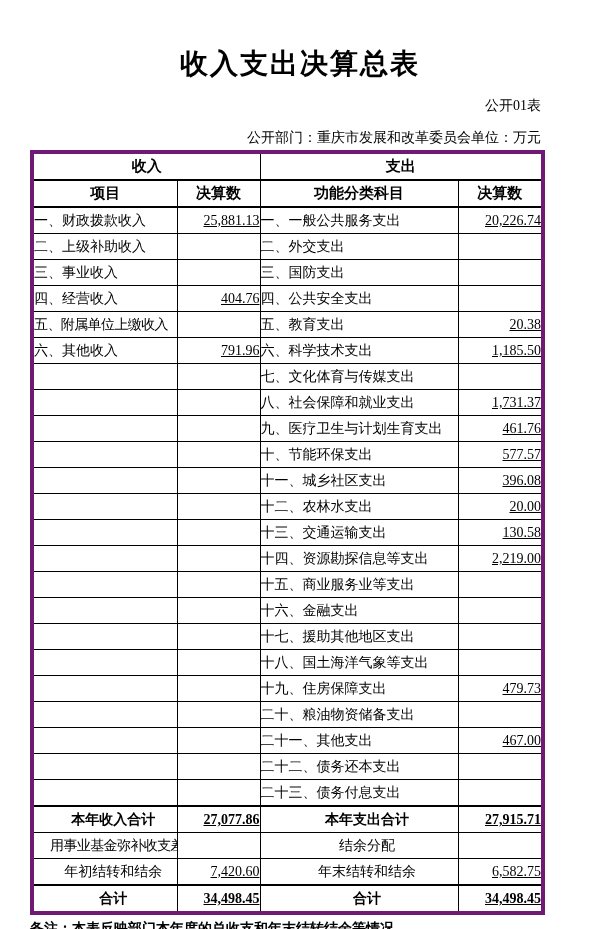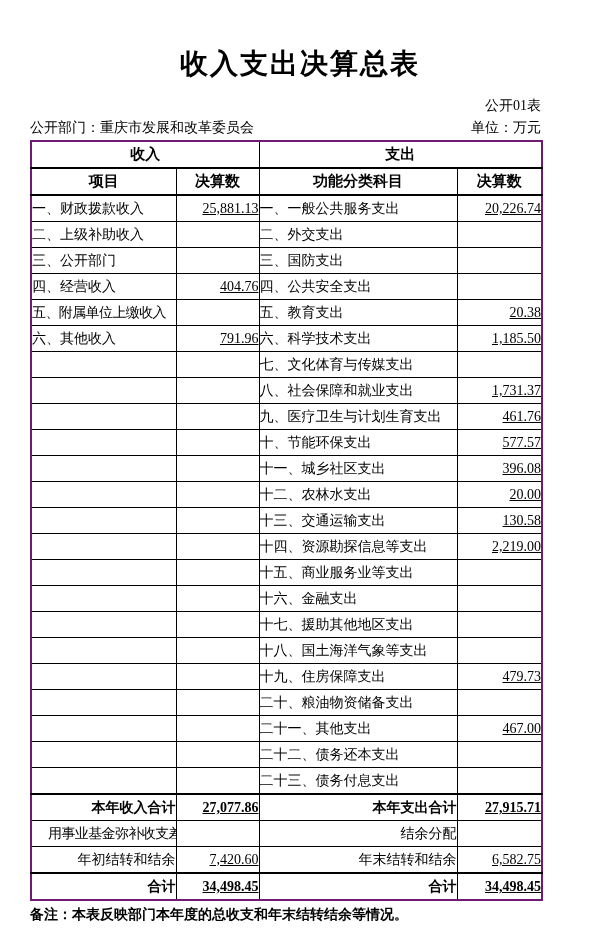--- a/index.html
+++ b/index.html
@@ -8,38 +8,38 @@
     font-family:"Liberation Serif","DejaVu Serif",serif;
     -webkit-font-smoothing:antialiased;
   }
   .sheet { position:relative; width:600px; height:929px; overflow:hidden; }
   .title {
     margin:0; padding-top:48px; text-align:center;
     font-size:28px; font-weight:bold; letter-spacing:2px; line-height:1.15;
   }
   .meta { width:511px; margin-left:30px; font-size:14px; line-height:1.2; }
   .form-code { text-align:right; margin-top:18px; }
-  .dept-row { display:flex; justify-content:space-between; margin-top:5px; margin-bottom:3px; }
+  .dept-row { display:flex; justify-content:flex-end; margin-top:15px; margin-bottom:3px; }
   table.main {
     margin-left:30px; width:511px; table-layout:fixed;
-    border-collapse:collapse; border:2px solid #701a75;
+    border-collapse:collapse; border:4px solid #701a75;
   }
   table.main th, table.main td {
     border:1px solid #000; height:25px; padding:0;
     font-size:14px; line-height:25px; overflow:hidden; white-space:nowrap;
   }
   table.main th {
     font-size:15px; font-weight:bold; text-align:center;
     border-bottom-width:2px;
   }
   td.mid-left, th.mid-left { border-left-width:2px; }
   td.label { text-align:left; padding-left:4px; }
   td.num { text-align:right; padding-right:6px;text-decoration:underline; }
   tr.row-total td { font-weight:bold; border-top-width:2px; }
-  tr.row-total td.label, tr.row-summary td.label { text-align:right; padding-left:16px; }
+  tr.row-total td.label, tr.row-summary td.label { text-align:center; padding-left:16px; }
   td.tight { font-size:12.5px; letter-spacing:-0.6px; padding-left:1px; }
   .note { margin:6px 0 0 30px; font-size:14px; font-weight:bold; line-height:1.2; }
 </style>
 </head>
 <body>
 
 <div class="sheet">
 
   <h1 class="title">收入支出决算总表</h1>
 
@@ -77,21 +77,21 @@
           <td class="label mid-left">一、一般公共服务支出</td>
           <td class="num">20,226.74</td>
         </tr>
         <tr class="row-data">
           <td class="label">二、上级补助收入</td>
           <td class="num"></td>
           <td class="label mid-left">二、外交支出</td>
           <td class="num"></td>
         </tr>
         <tr class="row-data">
-          <td class="label">三、公开部门</td>
+          <td class="label">三、事业收入</td>
           <td class="num"></td>
           <td class="label mid-left">三、国防支出</td>
           <td class="num"></td>
         </tr>
         <tr class="row-data">
           <td class="label">四、经营收入</td>
           <td class="num">404.76</td>
           <td class="label mid-left">四、公共安全支出</td>
           <td class="num"></td>
         </tr>

